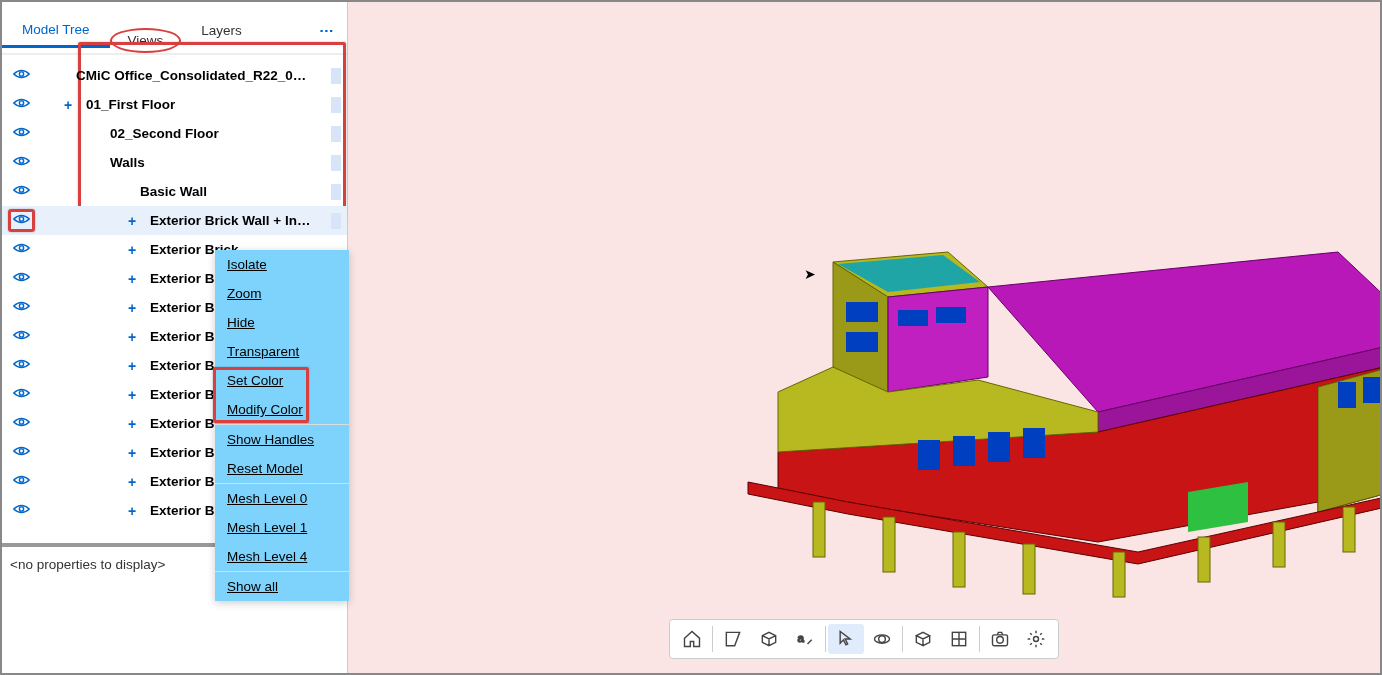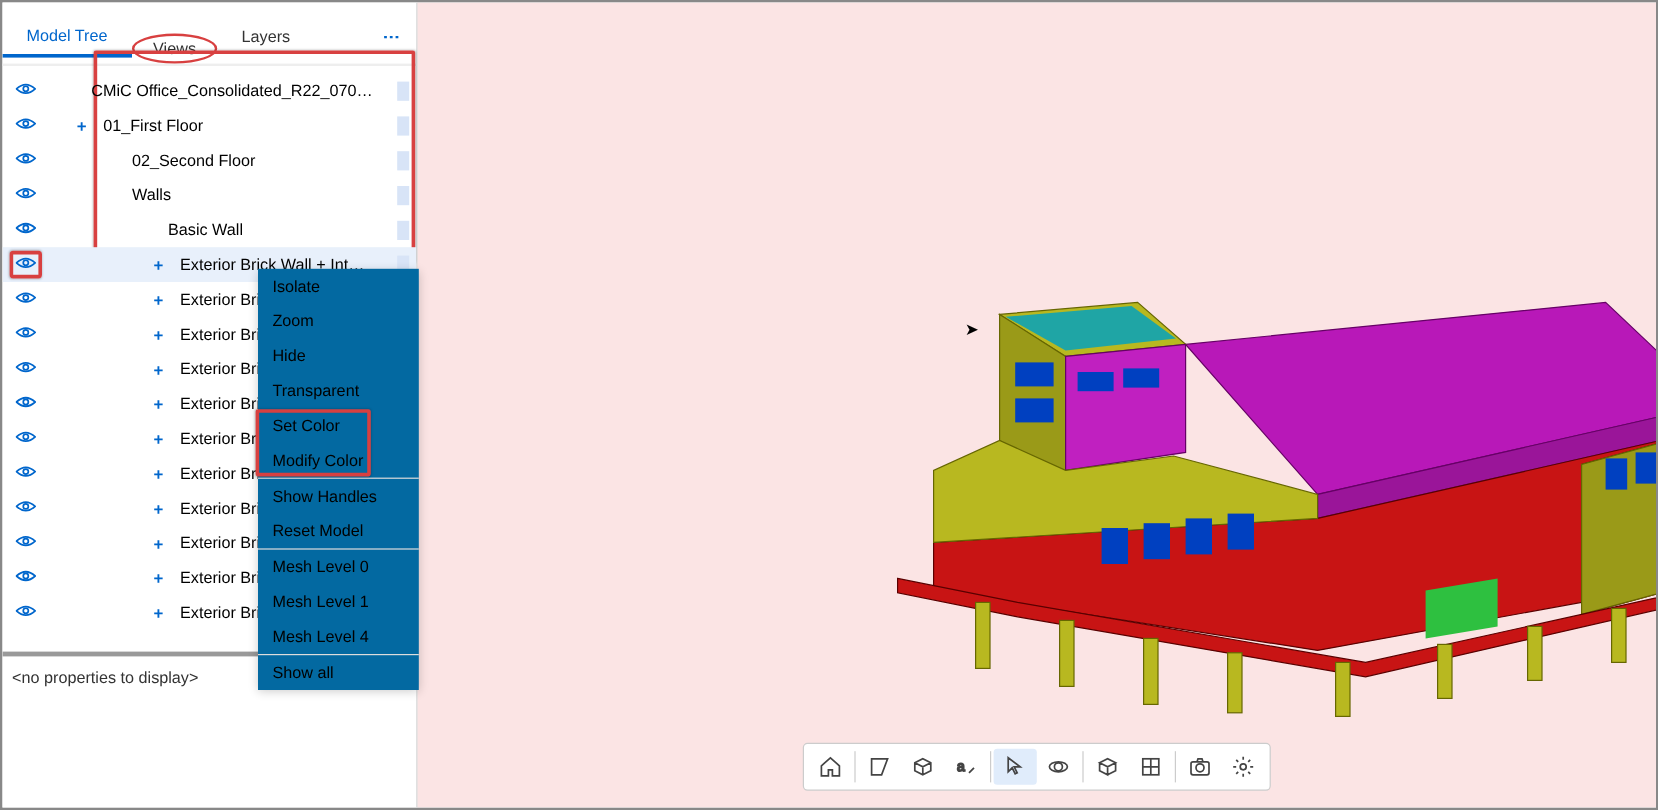--- a/index.html
+++ b/index.html
@@ -10,33 +10,33 @@
 .tab { padding: 8px 20px; cursor: pointer; font-size: 13.5px; color: #333; font-weight: 400; }
 .tab.active { color: #0066cc; border-bottom: 3px solid #0066cc; }
 .tab.highlighted { border: 2px solid #d84040; border-radius: 50%; padding: 3px 16px; margin-top: 20px; }
 .more-icon { margin-left: auto; padding: 8px 12px; color: #0066cc; font-weight: bold; writing-mode: vertical-lr; font-size: 14px; }
 .tree { flex: 1; overflow: auto; padding-top: 6px; }
 .tree-row { display: flex; align-items: center; height: 29px; font-size: 13.5px; position: relative; }
 .eye-col { width: 38px; display: flex; justify-content: center; align-items: center; }
 .eye-icon svg { width: 17px; height: 12px; }
 .eye-box { border: 3px solid #d84040; border-radius: 3px; padding: 1px 2px; box-shadow: 0 0 2px rgba(0,0,0,0.3); }
 .expander-col { width: 36px; display: flex; justify-content: center; color: #0066cc; font-weight: bold; font-size: 14px; cursor: pointer; }
-.label-col { flex: 1; white-space: nowrap; overflow: hidden; text-overflow: ellipsis; padding-right: 20px; }
+.label-col { flex: 1; white-space: nowrap; overflow: hidden; text-overflow: ellipsis; padding-right: 20px; font-weight: bold; }
 .color-swatch { width: 10px; height: 16px; background: #d8e4f7; margin-right: 6px; }
 .tree-row.indent1 .label-col { padding-left: 0px; }
 .tree-row.indent2 .expander-col { margin-left: 10px; }
 .tree-row.indent3 .label-col { padding-left: 70px; }
 .tree-row.indent4 .label-col { padding-left: 100px; }
 .tree-row.indent5 .expander-col { margin-left: 74px; }
 .red-box { position: absolute; border: 3px solid #d84040; border-radius: 2px; pointer-events: none; box-shadow: 0 0 2px rgba(0,0,0,0.3); }
 .red-box.tree-highlight { left: 76px; top: 40px; width: 268px; height: 178px; }
 .row-selected { background: #e8f0fb; }
 .props { border-top: 4px solid #999; padding: 10px 8px; font-size: 13.5px; color: #333; height: 130px; }
 .viewer { flex: 1; background: #fbe4e4; position: relative; }
-.context-menu { position: absolute; left: 213px; top: 222px; width: 134px; background: #0369a1; box-shadow: 0 2px 8px rgba(0,0,0,0.2); z-index: 50; font-size: 13.5px; }
+.context-menu { position: absolute; left: 213px; top: 248px; width: 134px; background: #7dd3fc; box-shadow: 0 2px 8px rgba(0,0,0,0.2); z-index: 50; font-size: 13.5px; text-decoration: underline; }
 .menu-item { padding: 7px 12px; cursor: pointer; }
 .menu-divider { height: 1px; background: #ddd; }
 .menu-highlight { position: absolute; border: 3px solid #d84040; border-radius: 2px; pointer-events: none; box-shadow: 0 0 2px rgba(0,0,0,0.3); }
 .toolbar { position: absolute; bottom: 14px; left: 50%; transform: translateX(-50%); background: #fff; border: 1px solid #ccc; border-radius: 4px; display: flex; padding: 4px; gap: 0; }
 .tool-btn { width: 36px; height: 30px; display: flex; align-items: center; justify-content: center; cursor: pointer; border-radius: 3px; }
 .tool-btn.active { background: #e0ecfb; }
 .tool-divider { width: 1px; background: #ccc; margin: 2px 2px; }
 .model-svg { position: absolute; top: 180px; left: 370px; width: 720px; height: 420px; }
 .cursor-arrow { position: absolute; left: 456px; top: 264px; font-size: 14px; }
 </style>

